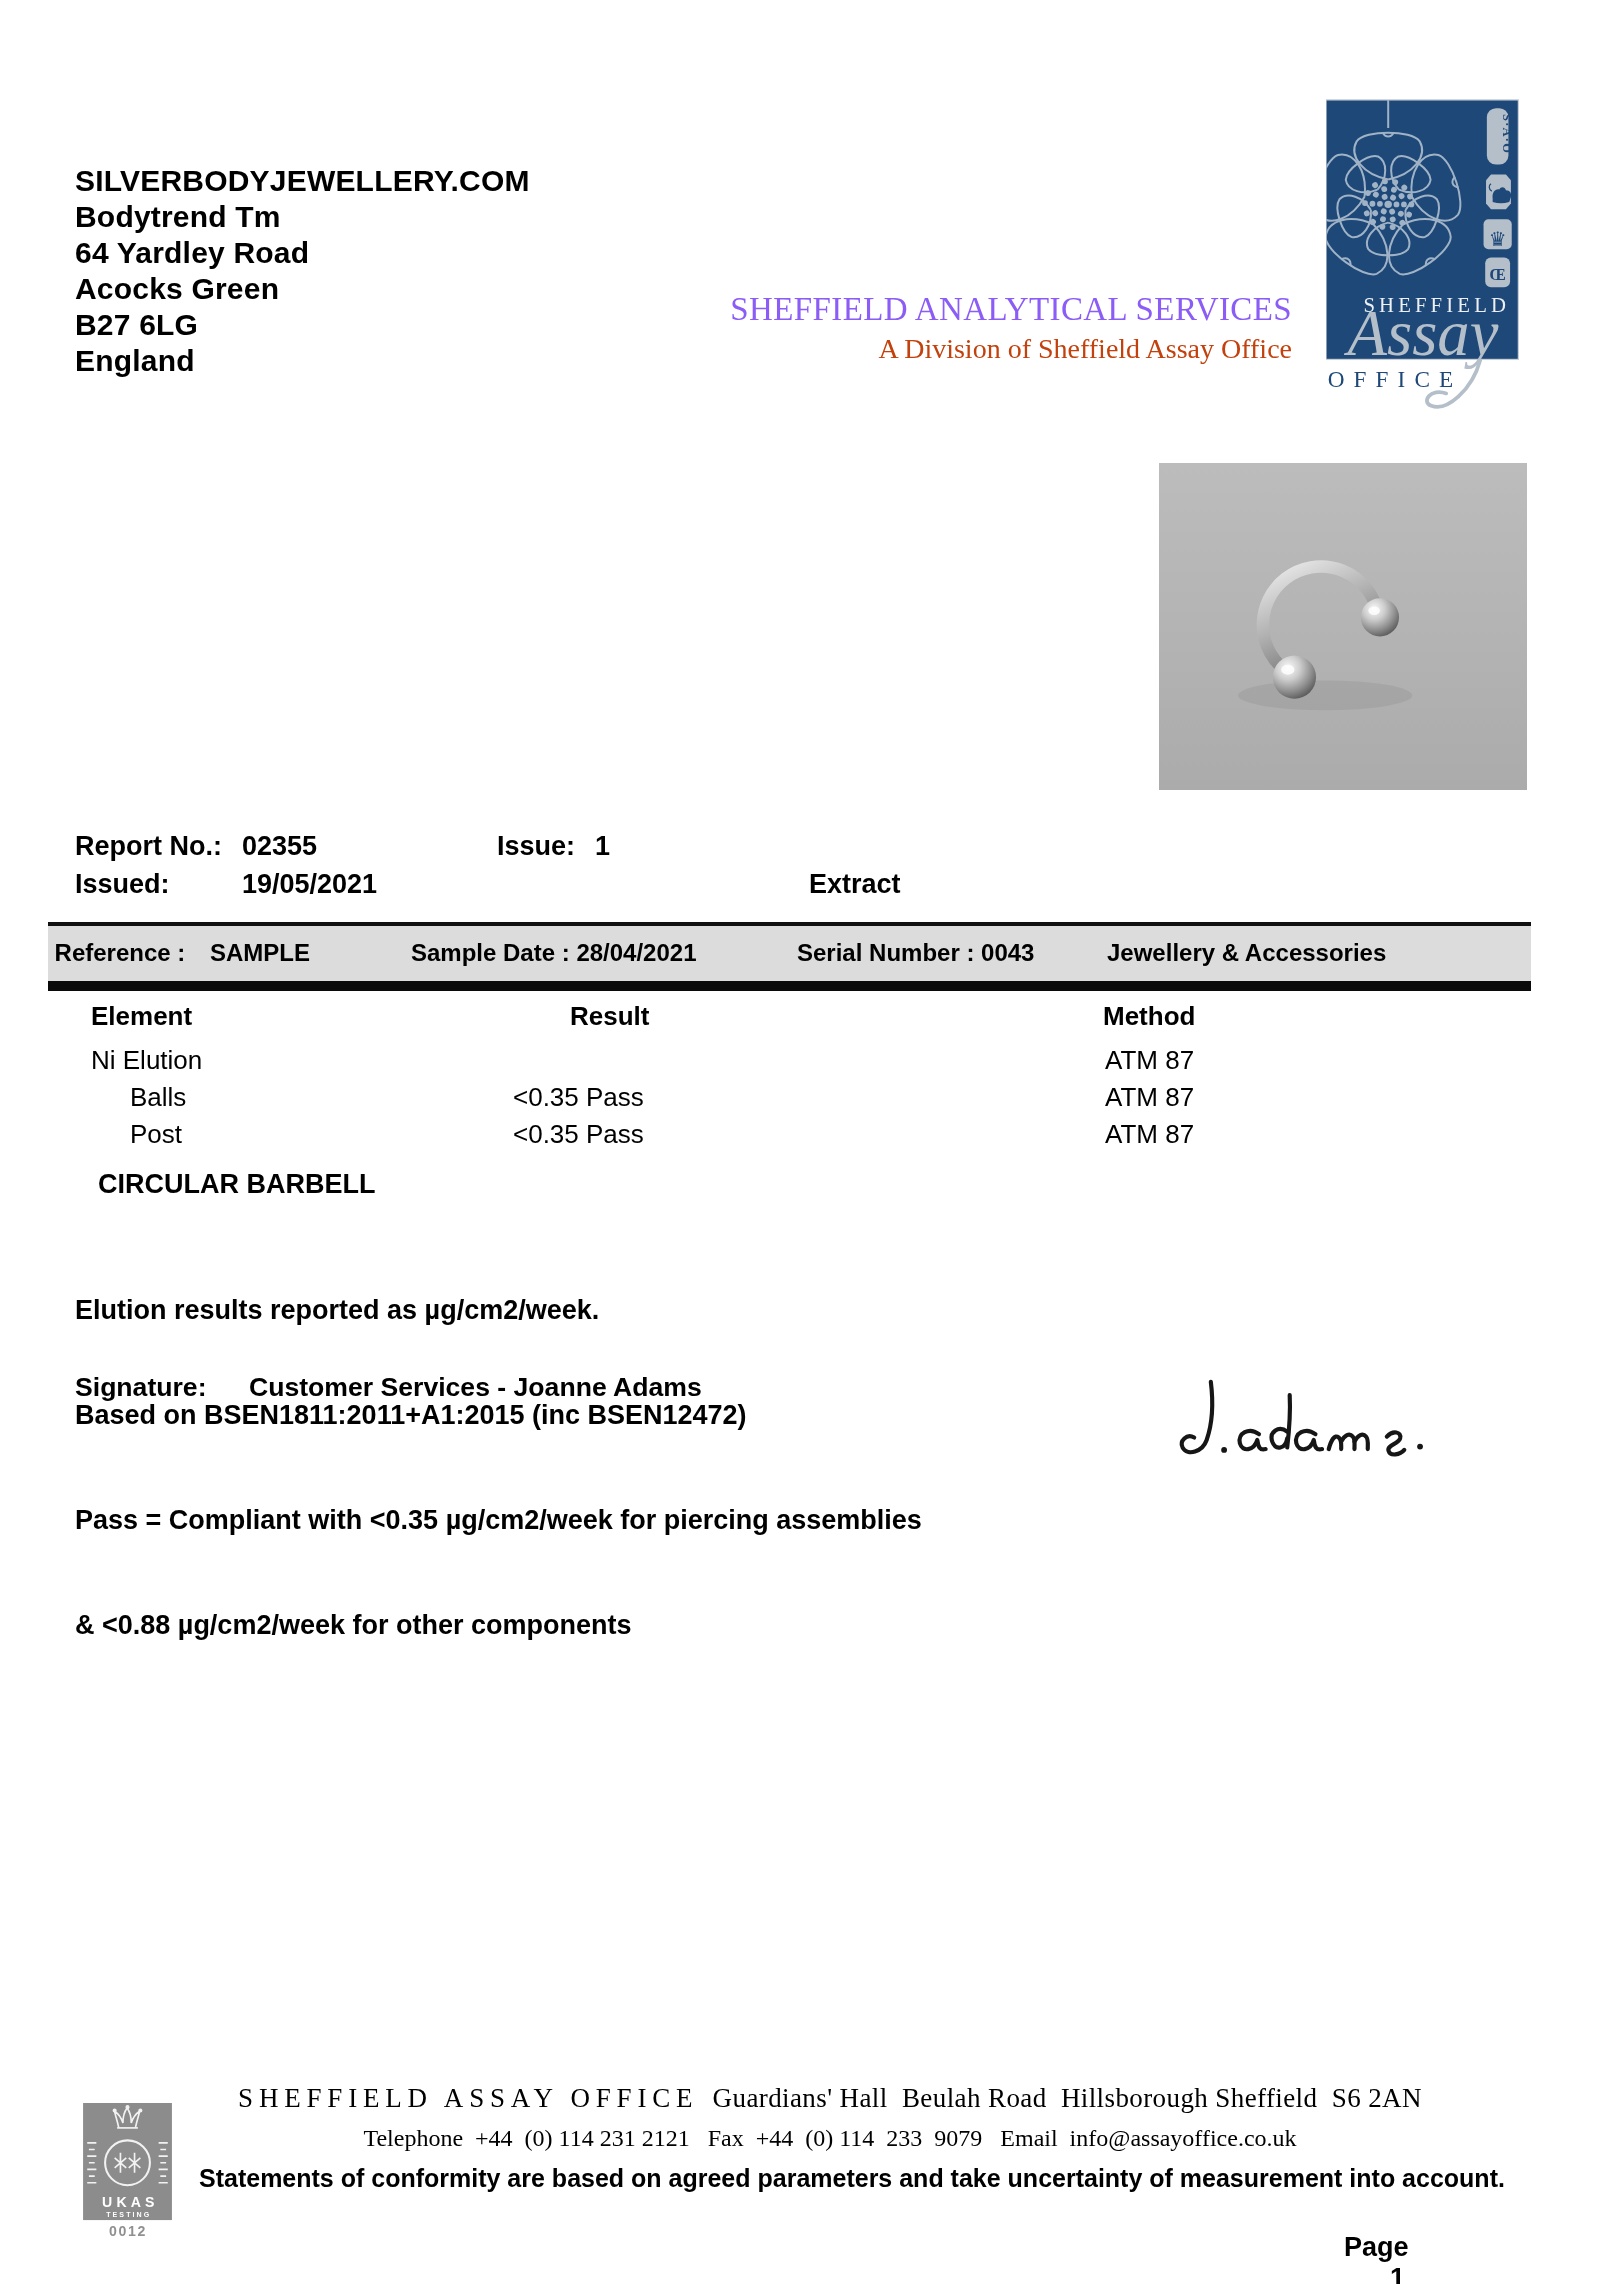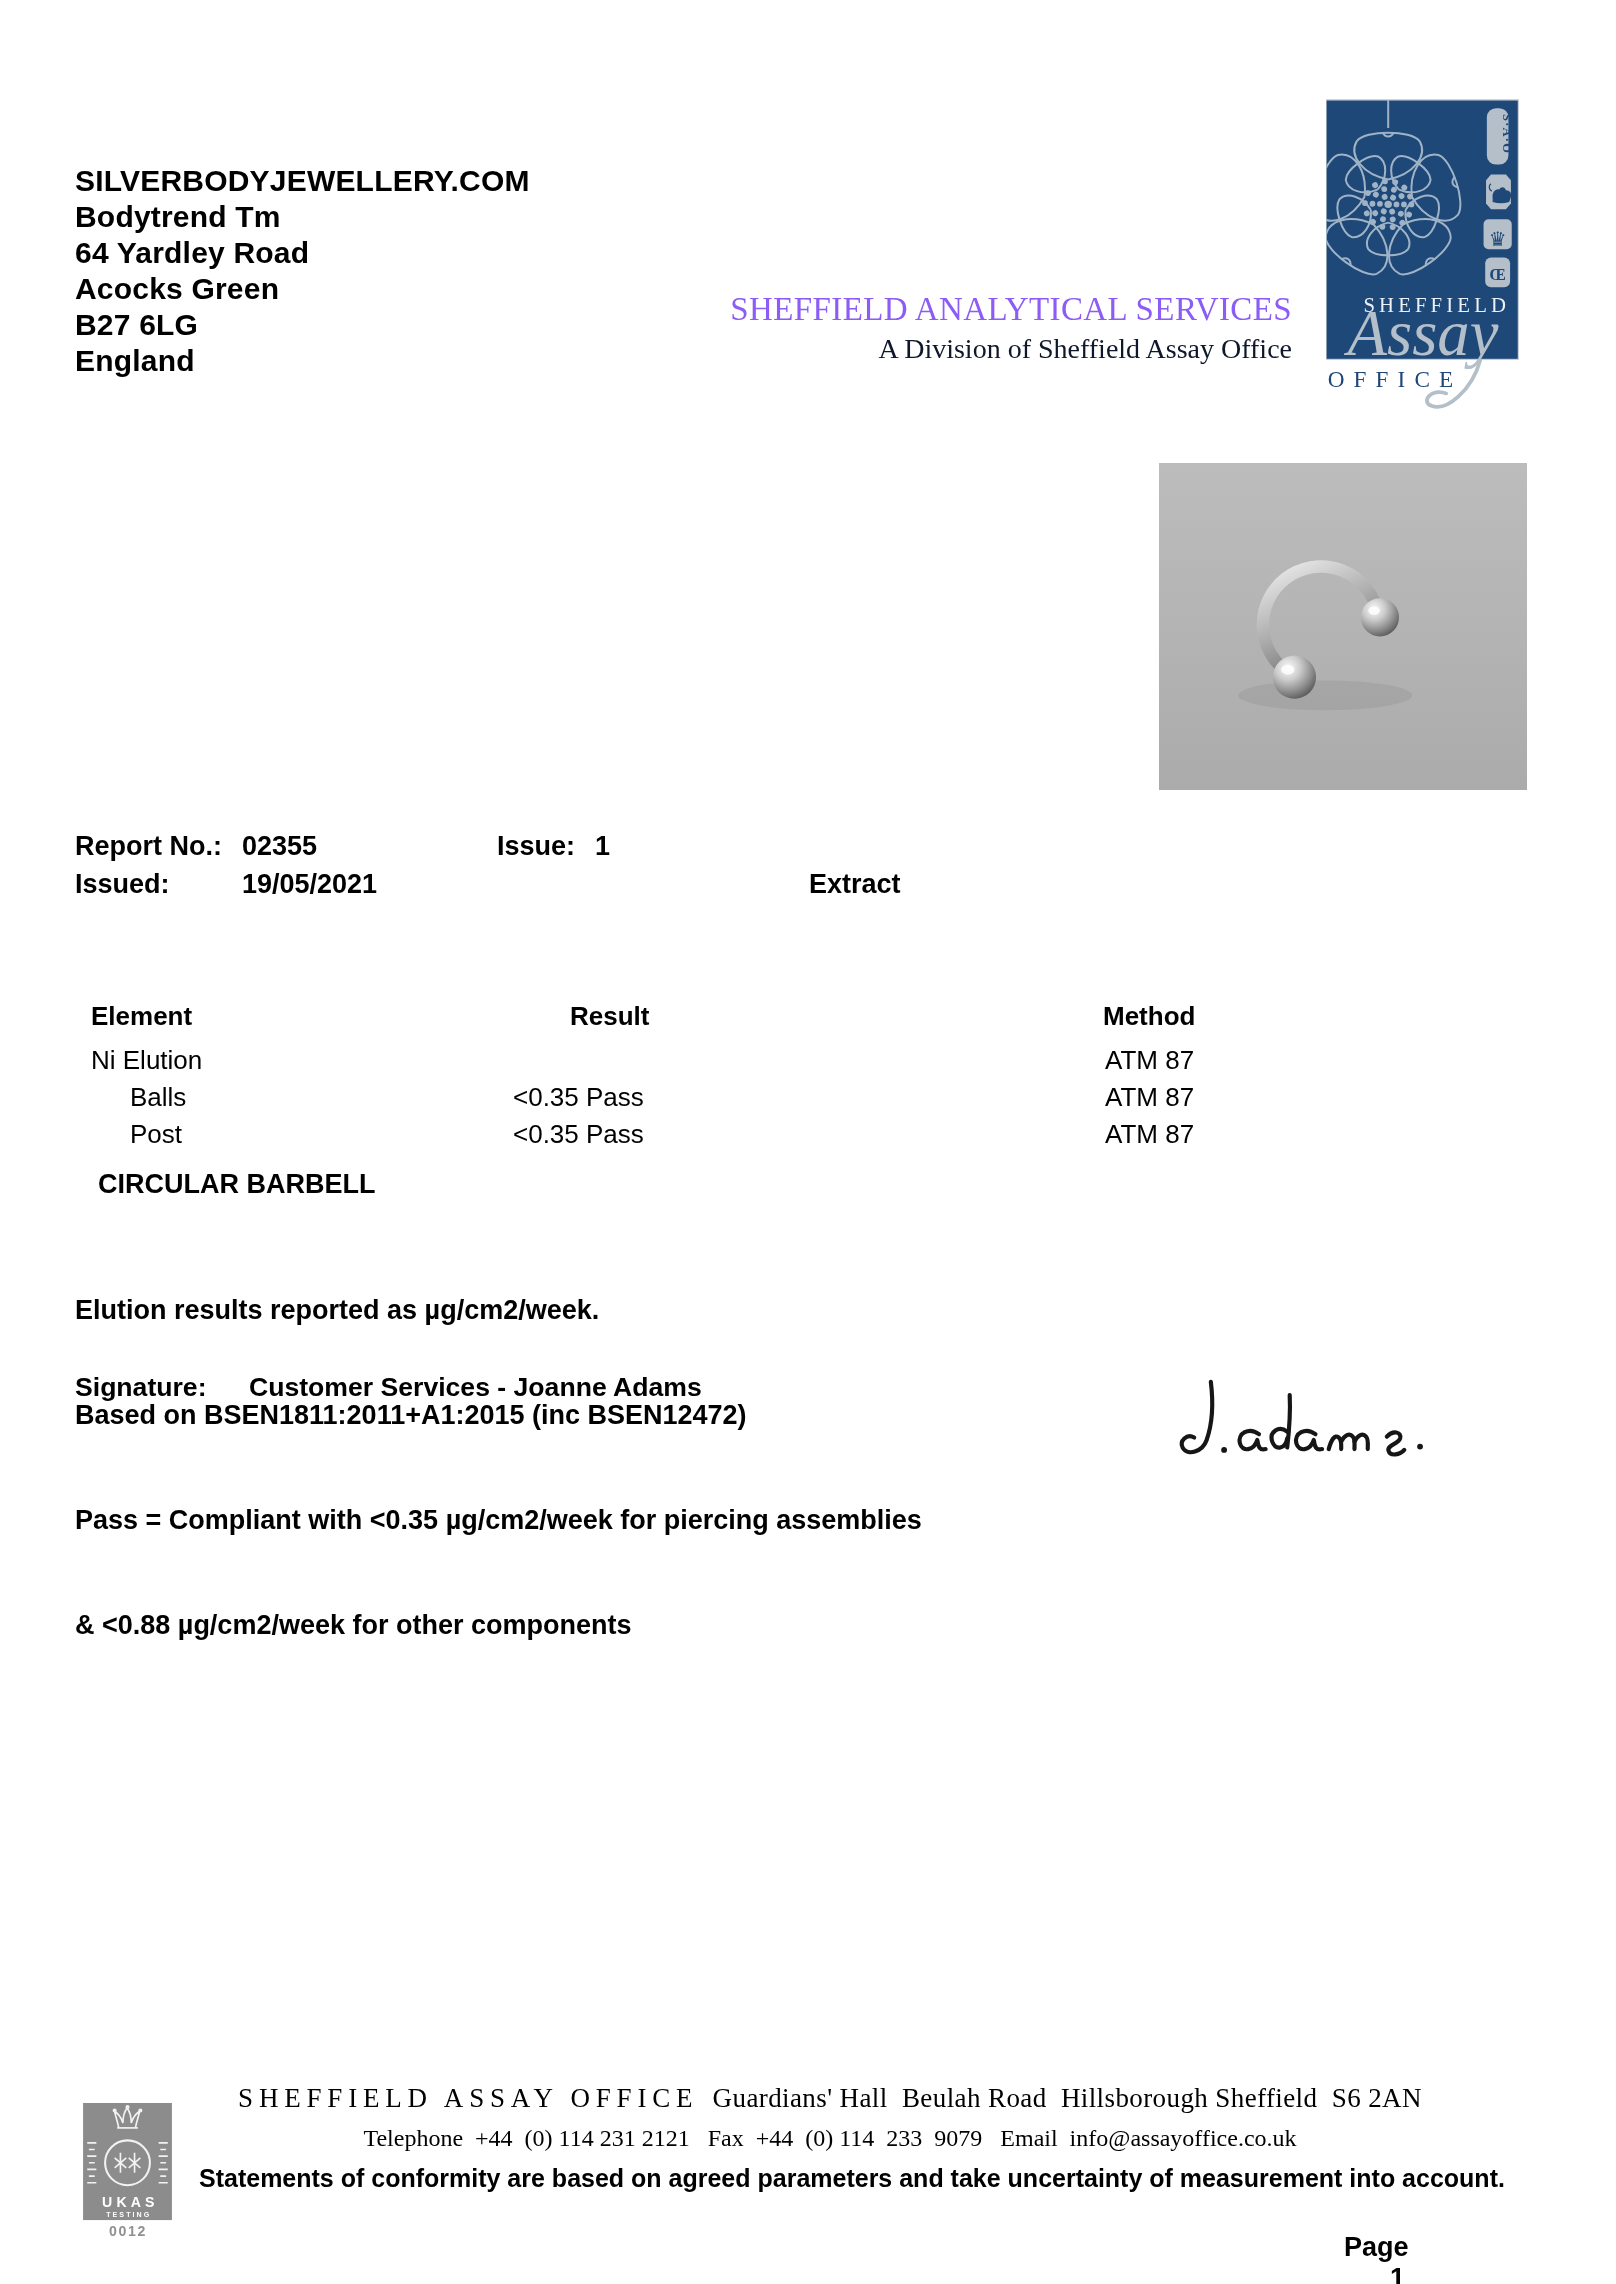--- a/index.html
+++ b/index.html
@@ -6,21 +6,21 @@
   .page{
     position:relative;width:1616px;height:2284px;background:#ffffff;
     font-family:"Liberation Sans",sans-serif;color:#000;overflow:hidden;
   }
   .abs{position:absolute;}
   
   .sender{left:75px;top:163px;font-size:30px;font-weight:bold;line-height:36px;letter-spacing:0.2px;}
   
   .orghead{left:581px;top:291px;width:711px;text-align:right;font-family:"Liberation Serif",serif;}
   .orghead .title{font-size:33px;color:#8b5cf6;letter-spacing:0.4px;}
-  .orghead .subtitle{font-size:28px;color:#0f172a;margin-top:5px;}
+  .orghead .subtitle{font-size:28px;color:#c2410c;margin-top:5px;}
   
   .photo{left:1159px;top:463px;width:368px;height:327px;background:linear-gradient(180deg,#bcbcbc 0%,#b3b3b3 55%,#ababab 100%);}
   
   .meta{font-size:27px;font-weight:bold;white-space:pre;}
   
   .refbar{left:48px;top:922px;width:1483px;}
   .refbar .rule-top{height:4.2px;background:#111;}
   .refbar .grayrow{position:relative;height:55px;background:#dcdcdc;}
   .refbar .grayrow span{position:absolute;top:13.3px;font-size:24px;font-weight:bold;white-space:pre;}
   .refbar .rule-bottom{height:10px;background:#0a0a0a;}
@@ -138,20 +138,31 @@
   </div>
 
   <span class="abs meta" style="left:75px;top:831px;">Report No.:</span>
   <span class="abs meta" style="left:242px;top:831px;">02355</span>
   <span class="abs meta" style="left:497px;top:831px;">Issue:</span>
   <span class="abs meta" style="left:595px;top:831px;">1</span>
   <span class="abs meta" style="left:75px;top:869px;">Issued:</span>
   <span class="abs meta" style="left:242px;top:869px;">19/05/2021</span>
   <span class="abs meta" style="left:809px;top:869px;">Extract</span>
 
+  <div class="abs refbar">
+    <div class="rule-top"></div>
+    <div class="grayrow">
+      <span style="left:6.6px;">Reference :</span>
+      <span style="left:162px;">SAMPLE</span>
+      <span style="left:363px;">Sample Date : 28/04/2021</span>
+      <span style="left:749px;">Serial Number : 0043</span>
+      <span style="left:1059px;">Jewellery &amp; Accessories</span>
+    </div>
+    <div class="rule-bottom"></div>
+  </div>
 
   <span class="abs cell hdr" style="left:91px;top:1001px;">Element</span>
   <span class="abs cell hdr" style="left:570px;top:1001px;">Result</span>
   <span class="abs cell hdr" style="left:1103px;top:1001px;">Method</span>
 
   <span class="abs cell" style="left:91px;top:1045px;">Ni Elution</span>
   <span class="abs cell" style="left:1105px;top:1045px;">ATM 87</span>
 
   <span class="abs cell" style="left:130px;top:1082px;">Balls</span>
   <span class="abs cell" style="left:513px;top:1082px;">&lt;0.35 Pass</span>

